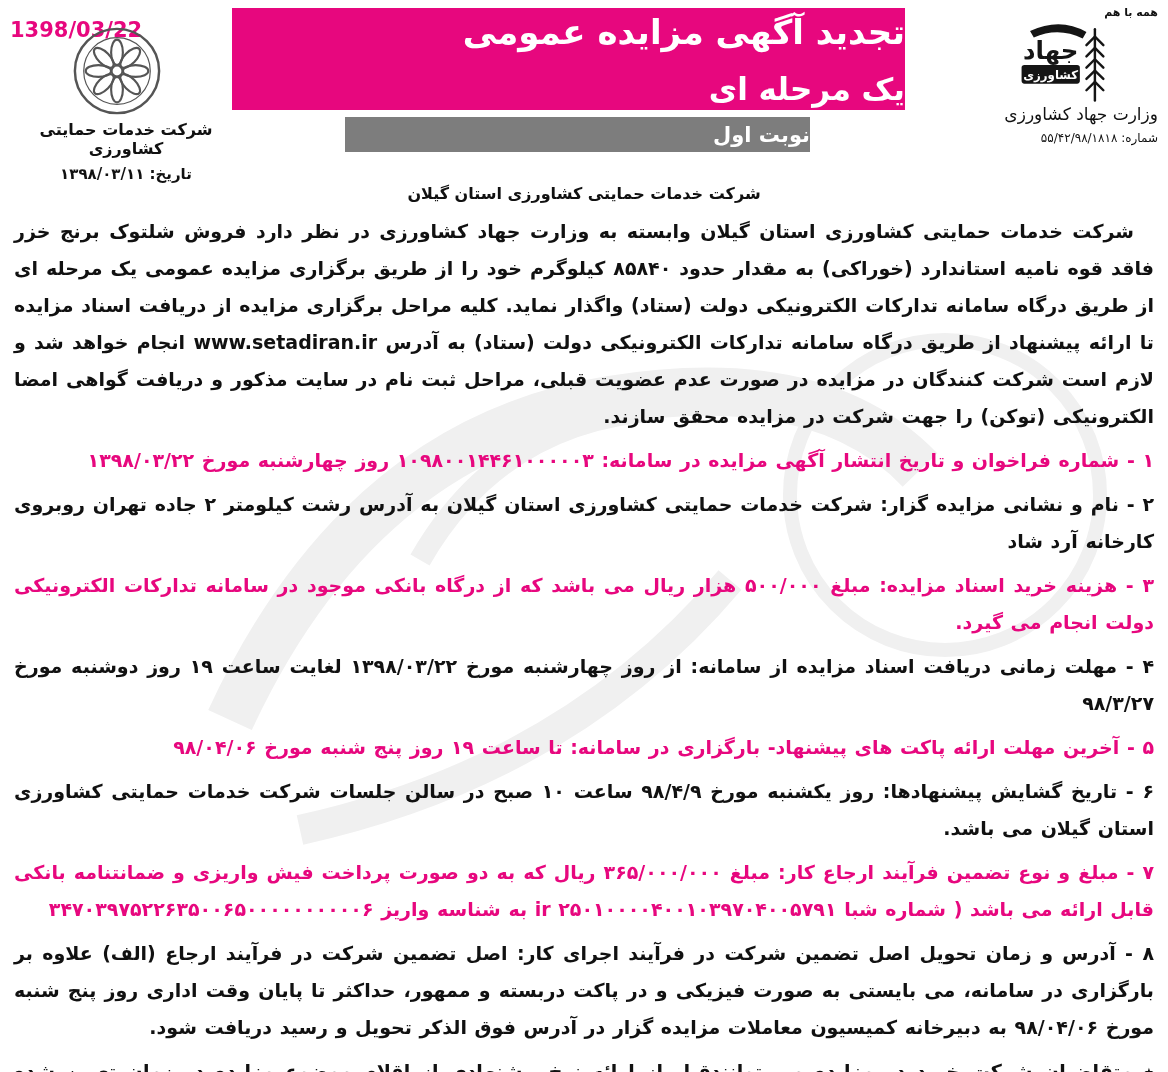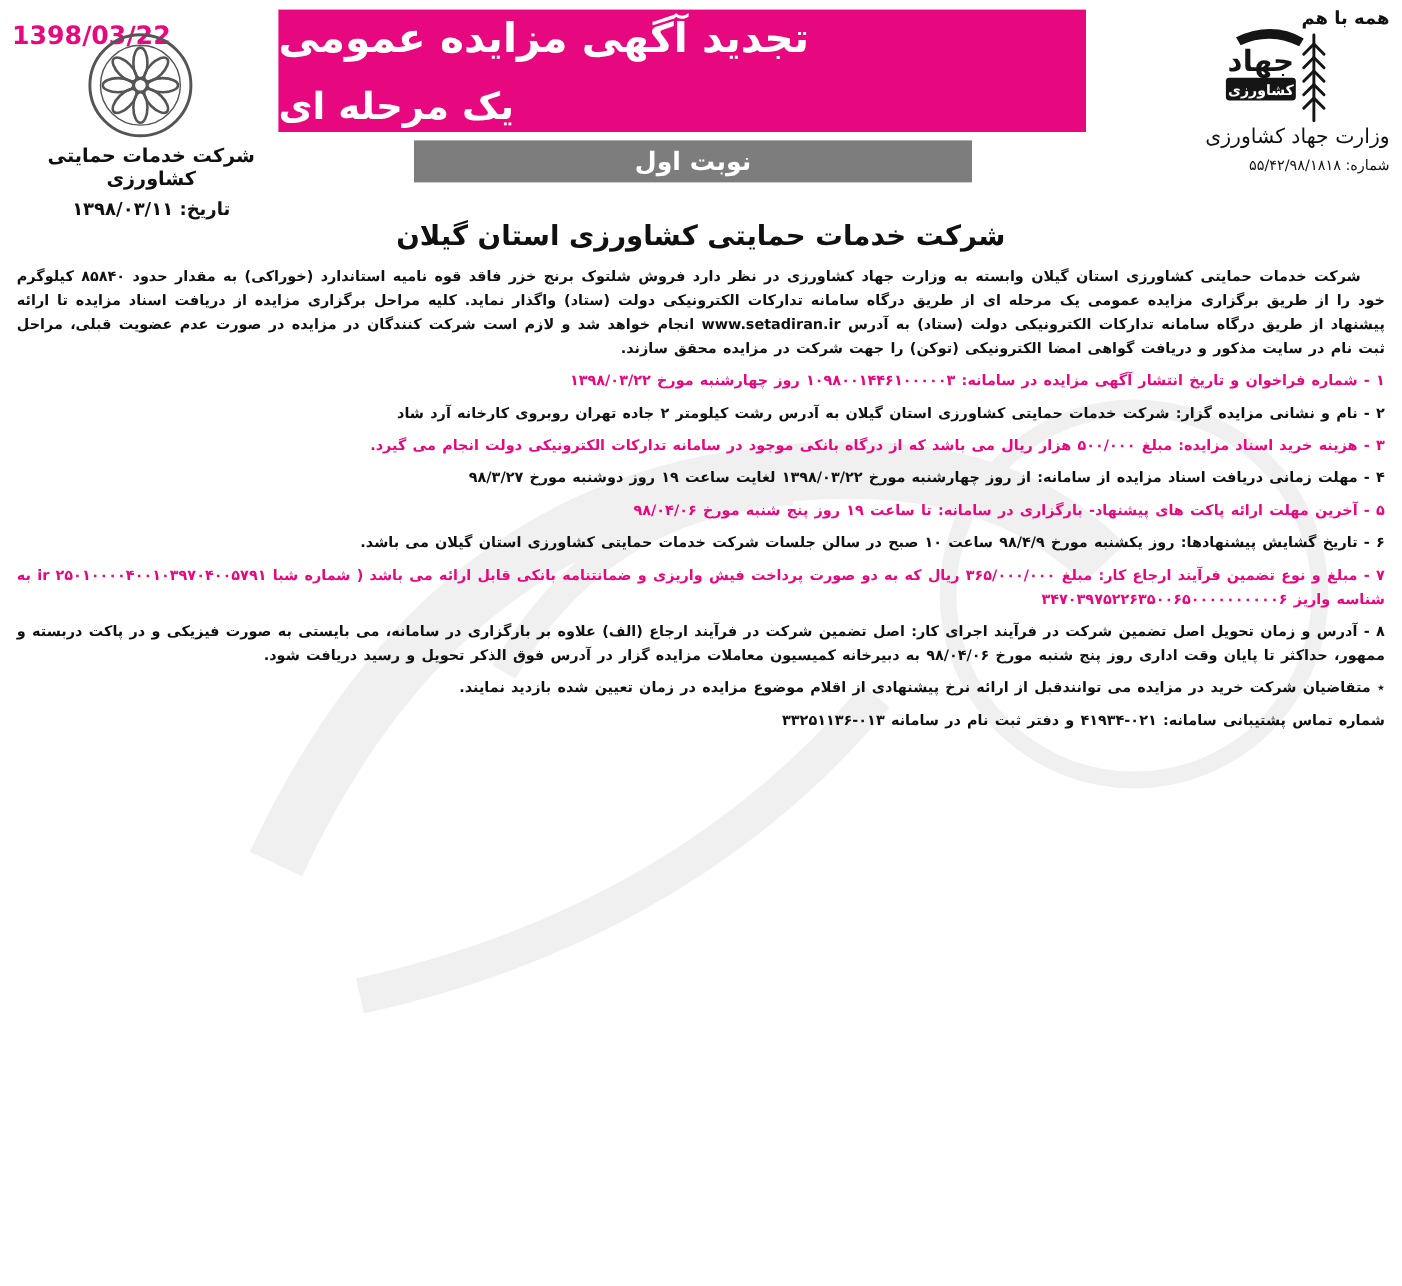--- a/index.html
+++ b/index.html
@@ -21,44 +21,44 @@
     color:var(--accent);font-size:21px;font-weight:bold;direction:ltr;
   }
   .stamp-wrap{position:absolute;top:24px;left:70px;width:94px;height:94px;}
   .issuer{position:absolute;top:120px;left:4px;width:244px;text-align:center;font-weight:bold;color:#111;}
   .issuer-name{font-size:16px;text-align:center;}
   .issuer-date{font-size:15px;margin-top:7px;}
 
   .banner{
     position:absolute;top:8px;left:232px;width:673px;height:102px;
     background:var(--accent);color:#fff;
-    display:flex;flex-direction:column;align-items:flex-end;justify-content:center;gap:19px;
+    display:flex;flex-direction:column;align-items:flex-start;justify-content:center;gap:19px;
   }
   .banner-l1{font-size:34px;font-weight:bold;}
   .banner-l2{font-size:31px;font-weight:bold;}
   .round-bar{
     position:absolute;top:117px;left:345px;width:465px;height:35px;
     background:#7d7d7d;color:#fff;
-    display:flex;align-items:center;justify-content:center;
+    display:flex;align-items:center;justify-content:flex-start;
     font-size:21px;font-weight:bold;letter-spacing:1px;
   }
 
-  .motto{position:absolute;top:6px;right:10px;font-size:15px;font-weight:bold;color:#111;}
+  .motto{position:absolute;top:6px;right:10px;font-size:11px;font-weight:bold;color:#111;}
   .emblem-wrap{position:absolute;top:16px;right:58px;width:96px;height:94px;}
   .ministry{position:absolute;top:104px;right:10px;text-align:right;font-weight:normal;color:#111;}
   .ministry-name{font-size:17px;}
   .ministry-number{font-size:12px;margin-top:7px;}
 
   
   .content{position:absolute;top:184px;right:14px;left:14px;z-index:1;direction:rtl;}
   .section-title{
-    text-align:center;font-size:23px;font-weight:bold;color:#111;margin:0 0 10px;
+    text-align:center;font-size:16px;font-weight:bold;color:#111;margin:0 0 10px;
   }
   .para{
-    font-size:12px;font-weight:bold;line-height:20px;
+    font-size:19px;font-weight:bold;line-height:37px;
     text-align:justify;margin:0 0 7px;color:#111;
     word-spacing:1px;
   }
   .accent, .accent .plain{color:var(--accent);}
   .indent{text-indent:20px;}
   .link{color:#1d4ed8;text-decoration:none;direction:ltr;unicode-bidi:embed;}
 
   :root{--accent:#e7077e;}
 </style>
 </head>

